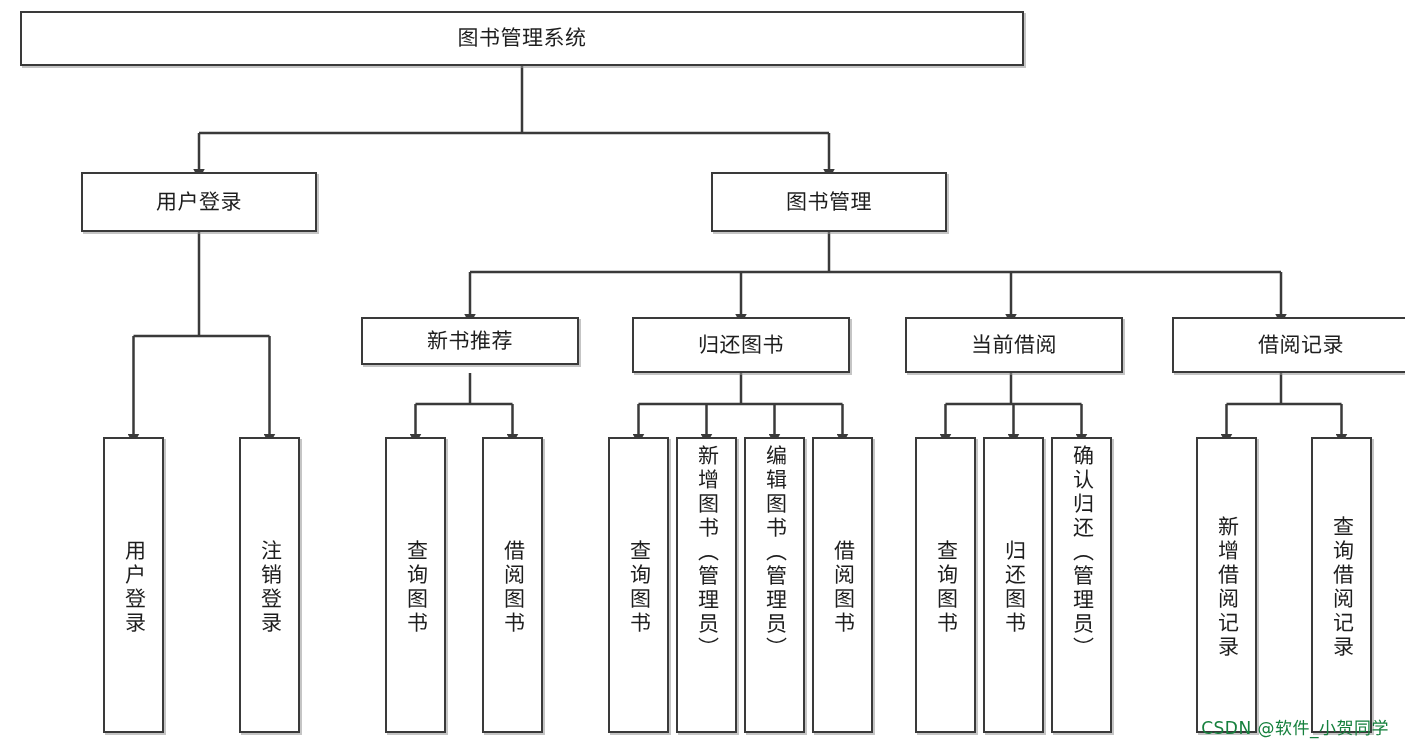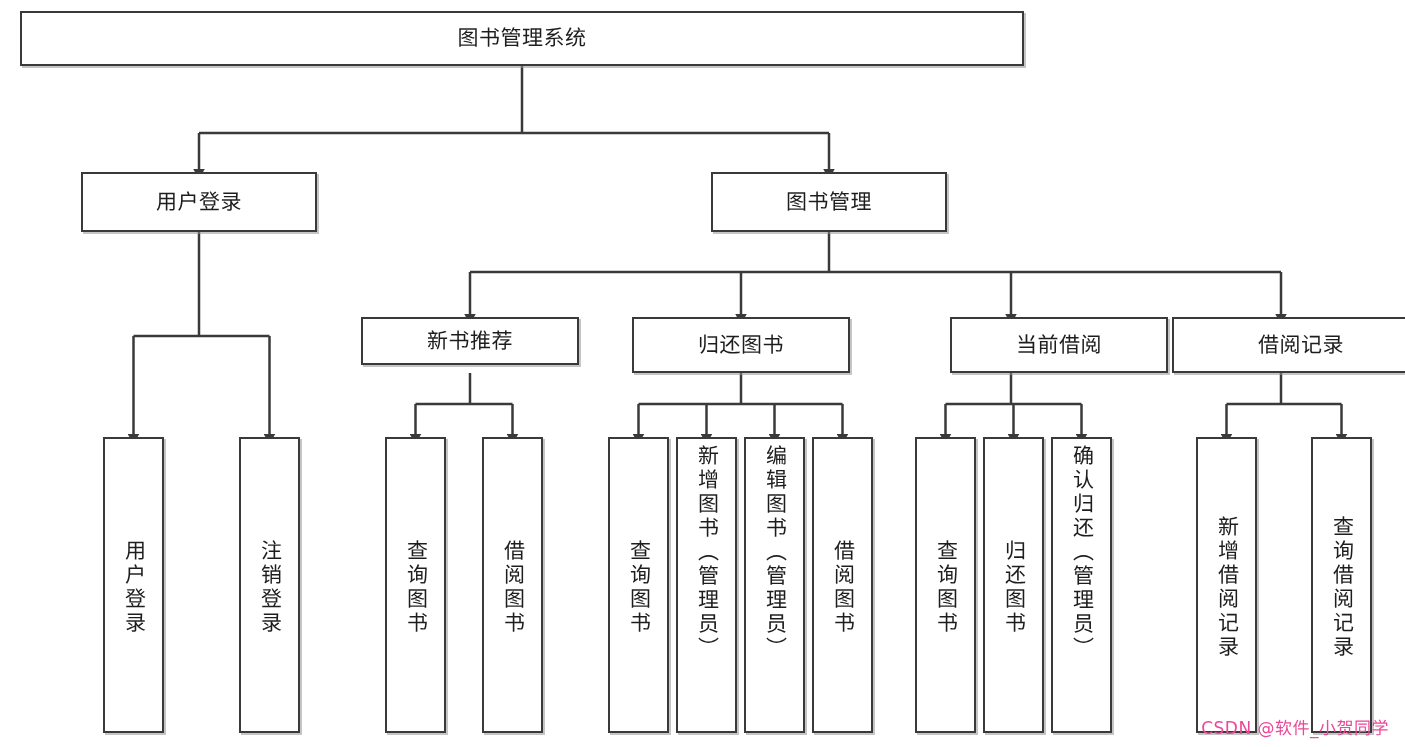--- a/index.html
+++ b/index.html
@@ -61,21 +61,21 @@
     height: auto;
     max-height: 100%;
   }
   .node.vertical.centered {
     align-items: center;
   }
   .watermark {
     position: absolute;
     right: 16px;
     bottom: 8px;
-    color: #ec4899;
+    color: #15803d;
     font-size: 17px;
     letter-spacing: 0.5px;
     white-space: nowrap;
     z-index: 3;
     font-family: "DejaVu Sans", "Liberation Sans", sans-serif;
   }
 </style>
 </head>
 <body>
 
@@ -133,21 +133,21 @@
       </div>
       <div class="node shadowed" style="left: 711px; top: 172px; width: 236px; height: 60px; align-items: center;">
         <span class="node-label">图书管理</span>
       </div>
       <div class="node shadowed" style="left: 361px; top: 317px; width: 218px; height: 48px;">
         <span class="node-label">新书推荐</span>
       </div>
       <div class="node shadowed" style="left: 632px; top: 317px; width: 218px; height: 56px;">
         <span class="node-label">归还图书</span>
       </div>
-      <div class="node shadowed" style="left: 950px; top: 317px; width: 218px; height: 56px;">
+      <div class="node shadowed" style="left: 905px; top: 317px; width: 218px; height: 56px;">
         <span class="node-label">当前借阅</span>
       </div>
       <div class="node shadowed" style="left: 1172px; top: 317px; width: 258px; height: 56px;">
         <span class="node-label">借阅记录</span>
       </div>
       <div class="node shadowed vertical centered" style="left: 103px; top: 437px; width: 61px; height: 296px;">
         <span class="node-label">用户登录</span>
       </div>
       <div class="node shadowed vertical centered" style="left: 239px; top: 437px; width: 61px; height: 296px;">
         <span class="node-label">注销登录</span>

